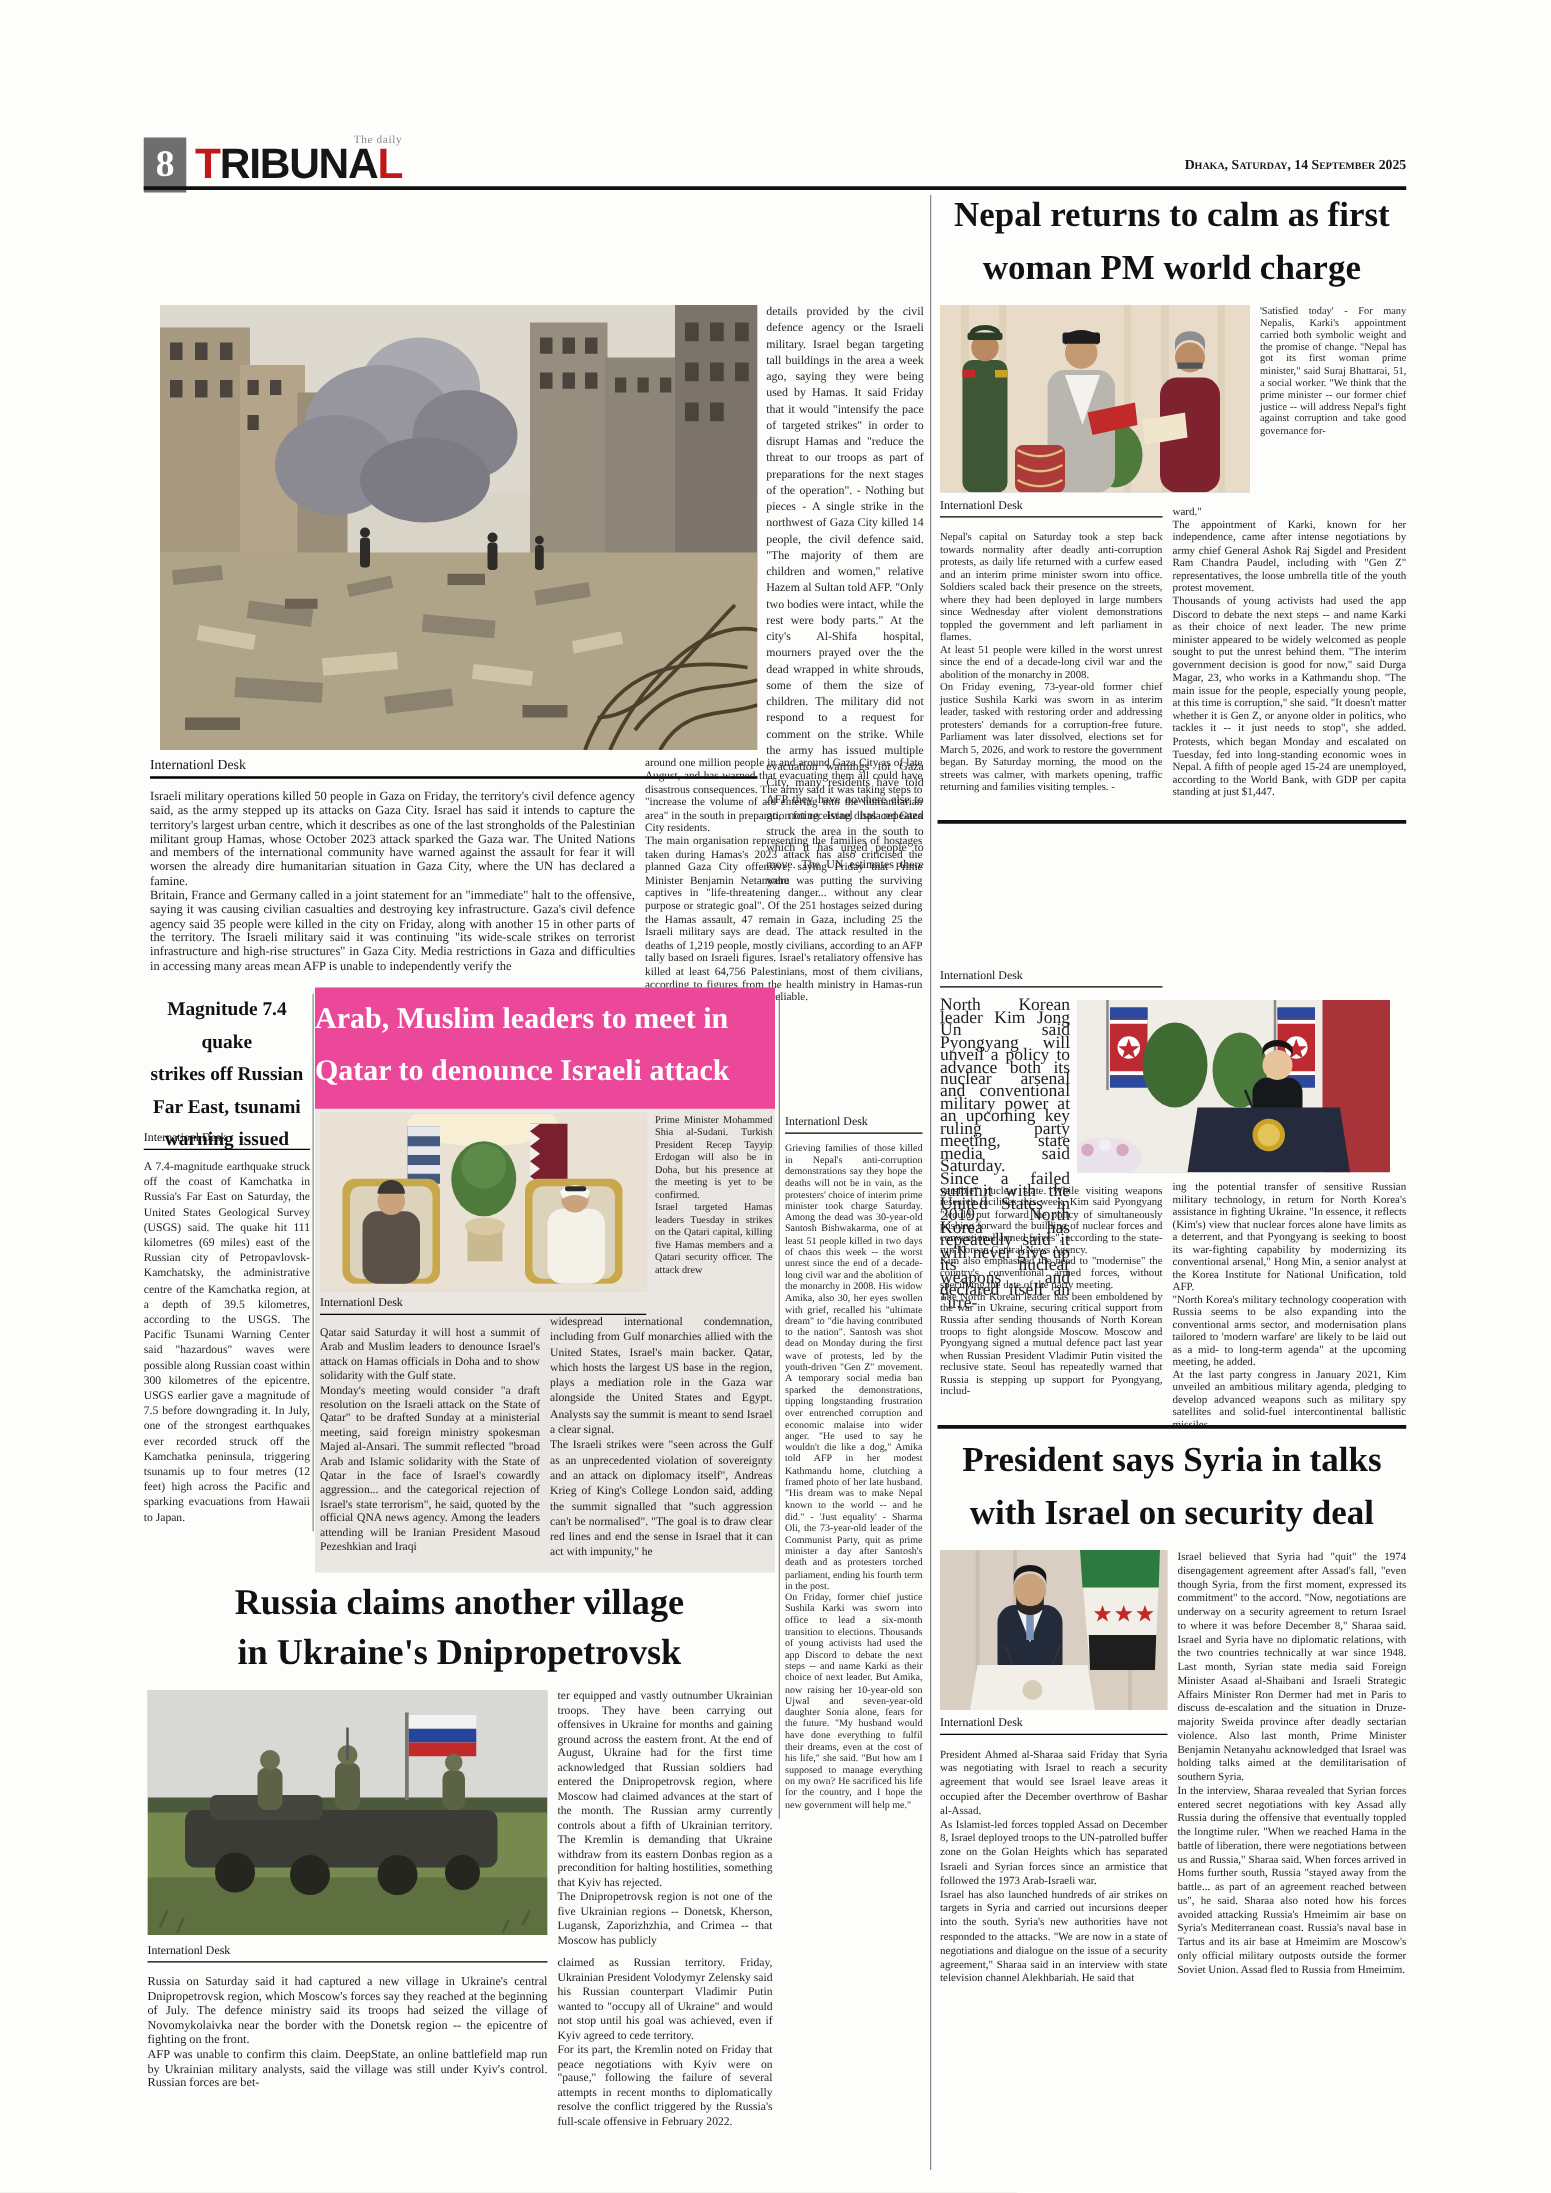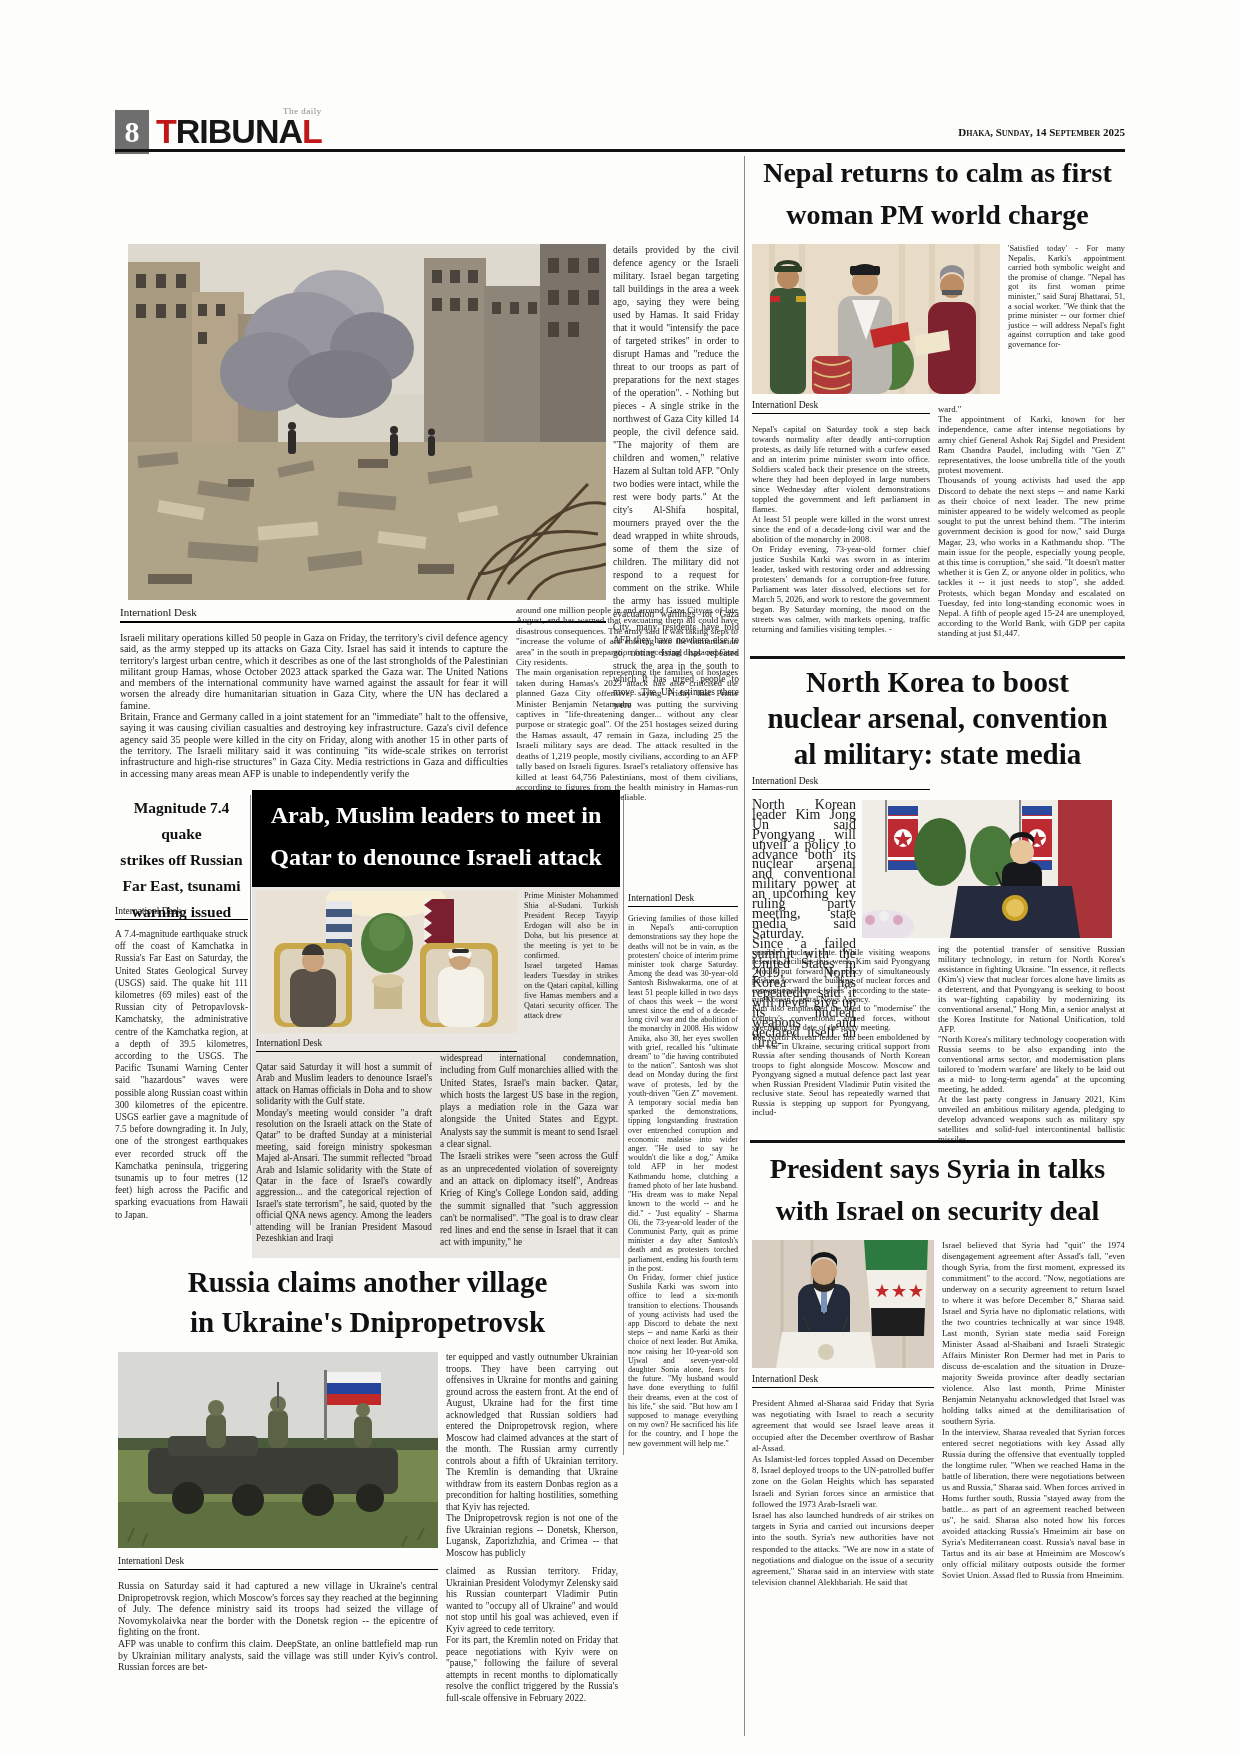--- a/index.html
+++ b/index.html
@@ -8,42 +8,42 @@
   .abs{position:absolute;}
   .txt{white-space:pre-line;text-align:justify;color:#1c1c1c;}
   .headline{font-weight:bold;text-align:center;white-space:pre-line;color:#111;}
   .headline.red{color:#d41a1a;}
   .desk{font-size:11px;color:#111;border-bottom:2px solid #000;padding-bottom:3px;}
   .desk.small{font-size:9.5px;border-bottom-width:1.5px;}
   .vrule{background:#8a8a8a;width:1px;}
   .hrule{background:#111;}
   .photo{overflow:hidden;background:#ccc;}
   .photo svg{display:block;width:100%;height:100%;}
-  .graybox{background:#000000;color:#fff;font-weight:bold;text-align:center;white-space:pre-line;}
+  .graybox{background:#ec4899;color:#fff;font-weight:bold;white-space:pre-line;}
   .panel{background:#eae7e2;}
   
   .pagenum{background:#6e6e6e;color:#fff;font-weight:bold;text-align:center;}
   .masthead-top{font-size:9px;color:#8a8a8a;letter-spacing:.5px;}
   .masthead{font-size:34px;font-weight:900;letter-spacing:-1px;line-height:30px;
             font-family:"Liberation Sans",sans-serif;}
   .m-red{color:#c01818;}
   .section-title{font-weight:bold;letter-spacing:2px;font-size:17px;text-align:center;}
   .page-date{font-size:11px;font-weight:bold;font-variant:small-caps;text-align:right;}
 </style>
 </head>
 <body>
 
 <div class="page">
 
   <div class="abs pagenum" style="left:115px;top:110px;width:34px;height:44px;font-size:30px;line-height:44px;">8</div>
   <div class="abs" style="left:156px;top:106px;text-align:right;">
     <div class="masthead-top" style="margin-left:66px;">The daily</div>
     <div class="masthead"><span class="m-red">T</span><span>RIBUNA</span><span class="m-red">L</span></div>
   </div>
-  <div class="abs page-date" style="left:815px;top:126px;width:310px;">Dhaka, Sunday, 14 September 2025</div>
+  <div class="abs page-date" style="left:815px;top:126px;width:310px;">Dhaka, Saturday, 14 September 2025</div>
   <div class="abs hrule" style="left:115px;top:149px;width:1010px;height:3px;"></div>
 
   <div class="abs vrule" style="left:744px;top:156px;height:1580px;"></div>
   <div class="abs vrule" style="left:250px;top:795px;height:430px;"></div>
   <div class="abs vrule" style="left:623px;top:795px;height:660px;"></div>
 
   <div class="abs photo" style="left:128px;top:244px;width:478px;height:356px;">
     <svg viewBox="0 0 478 356" preserveAspectRatio="none">
       <rect width="478" height="356" fill="#d8d4c8"></rect>
       <rect x="0" y="0" width="478" height="150" fill="#ddd9ce"></rect>
@@ -284,23 +284,20 @@
   <div class="abs txt" style="left:1008px;top:244px;width:117px;font-size:8.3px;line-height:9.6px;">'Satisfied today' - For many Nepalis, Karki's appointment carried both symbolic weight and the promise of change. "Nepal has got its first woman prime minister," said Suraj Bhattarai, 51, a social worker. "We think that the prime minister -- our former chief justice -- will address Nepal's fight against corruption and take good governance for-</div>
   <div class="abs desk small" style="left:752px;top:400px;width:178px;">Internationl Desk</div>
   <div class="abs txt" style="left:752px;top:424px;width:178px;font-size:8.6px;line-height:10px;">Nepal's capital on Saturday took a step back towards normality after deadly anti-corruption protests, as daily life returned with a curfew eased and an interim prime minister sworn into office. Soldiers scaled back their presence on the streets, where they had been deployed in large numbers since Wednesday after violent demonstrations toppled the government and left parliament in flames.
 At least 51 people were killed in the worst unrest since the end of a decade-long civil war and the abolition of the monarchy in 2008.
 On Friday evening, 73-year-old former chief justice Sushila Karki was sworn in as interim leader, tasked with restoring order and addressing protesters' demands for a corruption-free future. Parliament was later dissolved, elections set for March 5, 2026, and work to restore the government began. By Saturday morning, the mood on the streets was calmer, with markets opening, traffic returning and families visiting temples. -</div>
   <div class="abs txt" style="left:938px;top:404px;width:187px;font-size:8.8px;line-height:10.2px;">ward."
 The appointment of Karki, known for her independence, came after intense negotiations by army chief General Ashok Raj Sigdel and President Ram Chandra Paudel, including with "Gen Z" representatives, the loose umbrella title of the youth protest movement.
 Thousands of young activists had used the app Discord to debate the next steps -- and name Karki as their choice of next leader. The new prime minister appeared to be widely welcomed as people sought to put the unrest behind them. "The interim government decision is good for now," said Durga Magar, 23, who works in a Kathmandu shop. "The main issue for the people, especially young people, at this time is corruption," she said. "It doesn't matter whether it is Gen Z, or anyone older in politics, who tackles it -- it just needs to stop", she added. Protests, which began Monday and escalated on Tuesday, fed into long-standing economic woes in Nepal. A fifth of people aged 15-24 are unemployed, according to the World Bank, with GDP per capita standing at just $1,447.</div>
 
   <div class="abs hrule" style="left:750px;top:656px;width:375px;height:2.5px;"></div>
-  <div class="abs headline" style="left:750px;top:664px;width:375px;font-size:29px;line-height:36px;font-weight:600;">North Korea to boost
-nuclear arsenal, convention
-al military: state media</div>
   <div class="abs desk small" style="left:752px;top:776px;width:178px;">Internationl Desk</div>
   <div class="abs photo" style="left:862px;top:800px;width:250px;height:138px;">
     <svg viewBox="0 0 250 138" preserveAspectRatio="none">
       <rect width="250" height="138" fill="#f0ece6"></rect>
       <rect x="196" y="0" width="54" height="138" fill="#a83338"></rect>
       <g>
           <rect x="26" y="6" width="30" height="64" fill="#bd2a32"></rect>
           <rect x="26" y="6" width="30" height="9" fill="#2b4a9e"></rect>
           <rect x="26" y="61" width="30" height="9" fill="#2b4a9e"></rect>
           <rect x="26" y="16" width="30" height="3" fill="#fff"></rect>

